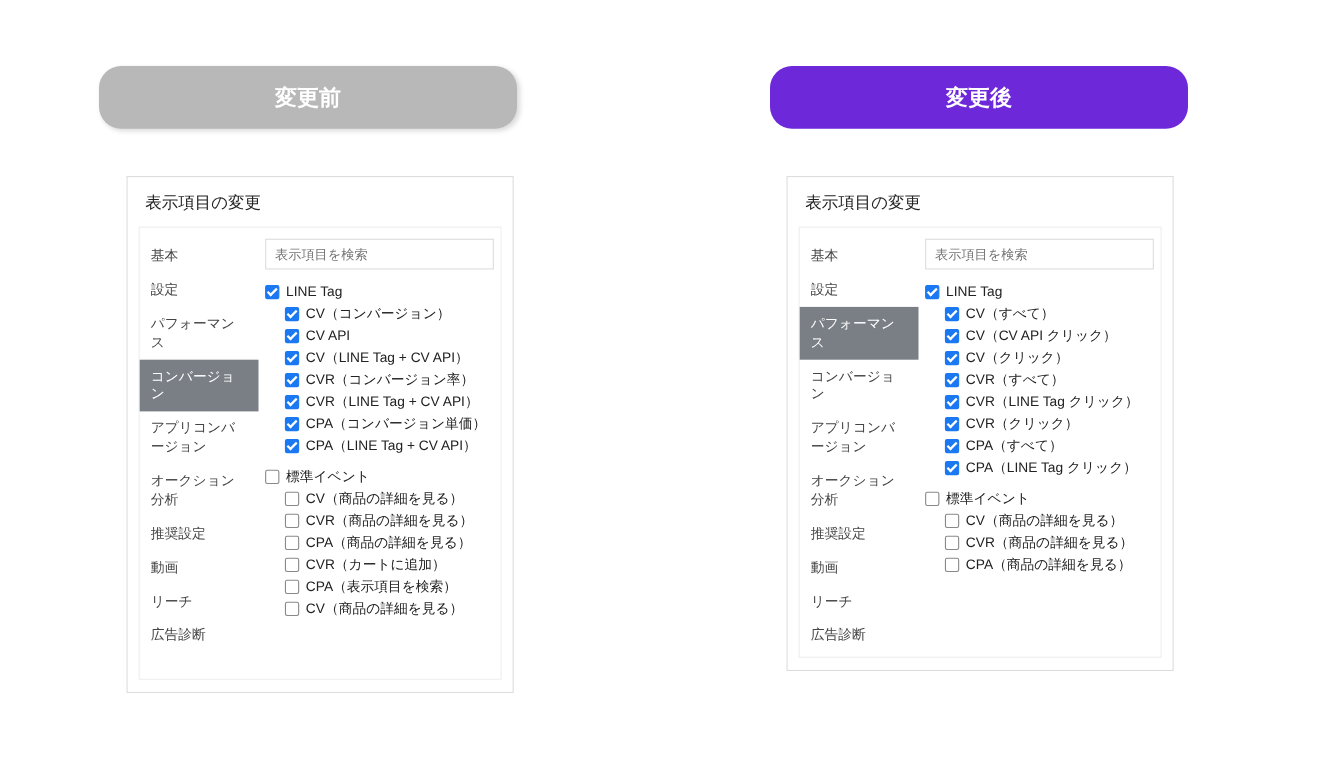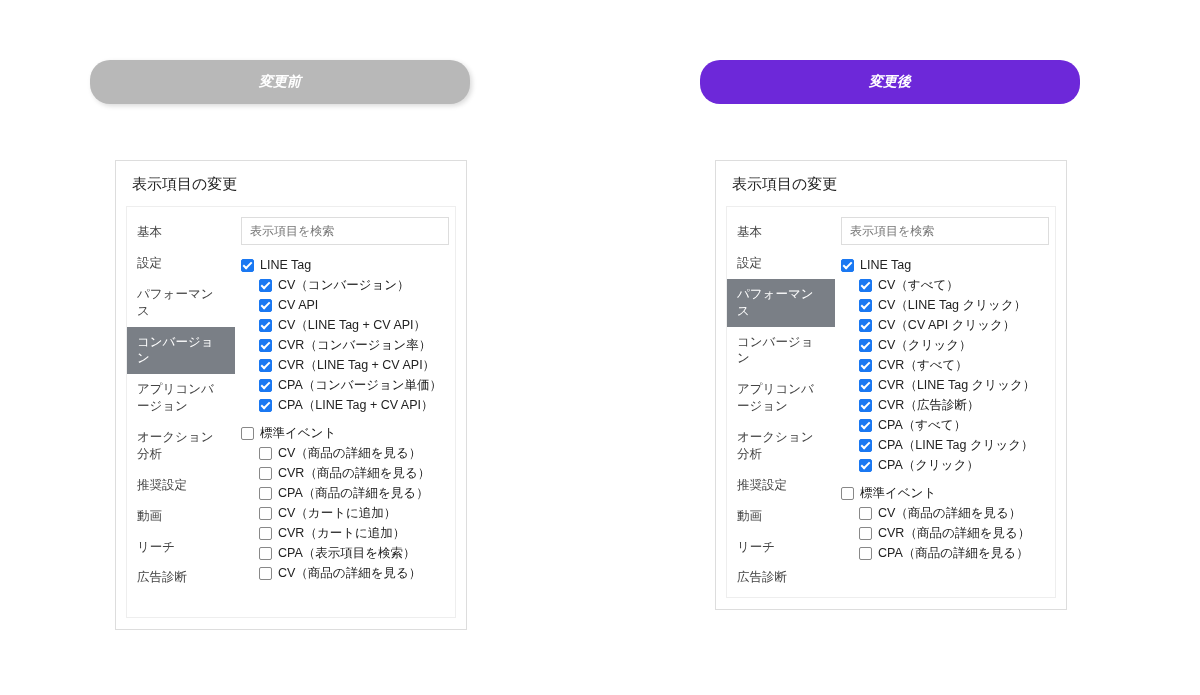--- a/index.html
+++ b/index.html
@@ -6,29 +6,28 @@
   body {
     font-family: -apple-system, BlinkMacSystemFont, "Segoe UI", "Hiragino Sans", "Meiryo", sans-serif;
     background: #fff;
     width: 1200px;
     height: 695px;
     position: relative;
   }
   .pill {
     position: absolute;
     width: 380px;
-    height: 44px;
+    height: 57px;
     border-radius: 20px;
     display: flex;
     align-items: center;
     justify-content: center;
-    font-size: 14px;
+    font-size: 20px;
     font-weight: 700;
     color: #fff;
-    font-style: italic;
   }
   .pill.before { left: 90px; top: 60px; background: #b8b8b8; box-shadow: 2px 2px 5px rgba(0,0,0,0.15); }
   .pill.after  { left: 700px; top: 60px; background: #6d28d9; }
 
   .panel {
     position: absolute;
     width: 352px;
     border: 1px solid #ddd;
     background: #fff;
     overflow: hidden;
@@ -182,24 +181,20 @@
             <div class="child-item">
               <span class="cb"></span>
               <span>CVR（商品の詳細を見る）</span>
             </div>
             <div class="child-item">
               <span class="cb"></span>
               <span>CPA（商品の詳細を見る）</span>
             </div>
             <div class="child-item">
               <span class="cb"></span>
-              <span>CV（カートに追加）</span>
-            </div>
-            <div class="child-item">
-              <span class="cb"></span>
               <span>CVR（カートに追加）</span>
             </div>
             <div class="child-item">
               <span class="cb"></span>
               <span>CPA（表示項目を検索）</span>
             </div>
             <div class="child-item">
               <span class="cb"></span>
               <span>CV（商品の詳細を見る）</span>
             </div>
@@ -231,53 +226,45 @@
             <div class="group-label">
               <span class="cb checked"></span>
               <span>LINE Tag</span>
             </div>
             <div class="child-item">
               <span class="cb checked"></span>
               <span>CV（すべて）</span>
             </div>
             <div class="child-item">
               <span class="cb checked"></span>
-              <span>CV（LINE Tag クリック）</span>
-            </div>
-            <div class="child-item">
-              <span class="cb checked"></span>
               <span>CV（CV API クリック）</span>
             </div>
             <div class="child-item">
               <span class="cb checked"></span>
               <span>CV（クリック）</span>
             </div>
             <div class="child-item">
               <span class="cb checked"></span>
               <span>CVR（すべて）</span>
             </div>
             <div class="child-item">
               <span class="cb checked"></span>
               <span>CVR（LINE Tag クリック）</span>
             </div>
             <div class="child-item">
               <span class="cb checked"></span>
-              <span>CVR（広告診断）</span>
+              <span>CVR（クリック）</span>
             </div>
             <div class="child-item">
               <span class="cb checked"></span>
               <span>CPA（すべて）</span>
             </div>
             <div class="child-item">
               <span class="cb checked"></span>
               <span>CPA（LINE Tag クリック）</span>
-            </div>
-            <div class="child-item">
-              <span class="cb checked"></span>
-              <span>CPA（クリック）</span>
             </div>
           </div>
           <div class="grp">
             <div class="group-label">
               <span class="cb"></span>
               <span>標準イベント</span>
             </div>
             <div class="child-item">
               <span class="cb"></span>
               <span>CV（商品の詳細を見る）</span>

